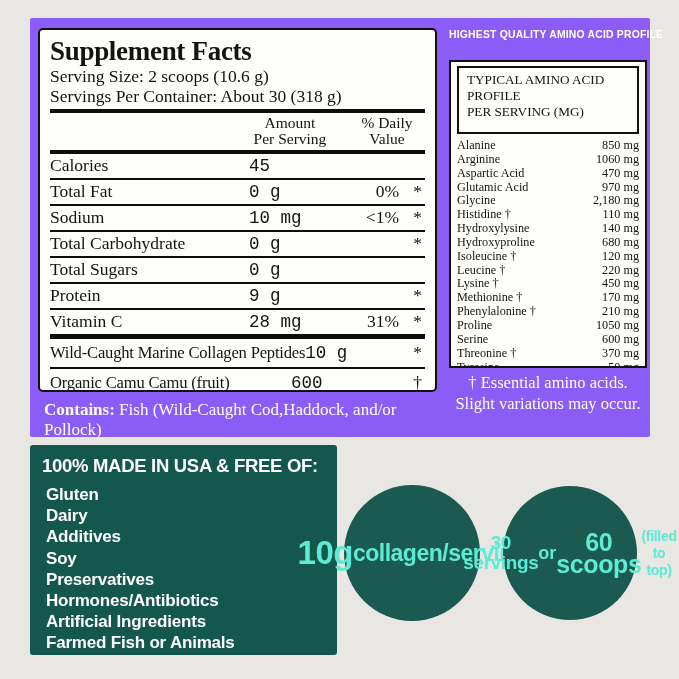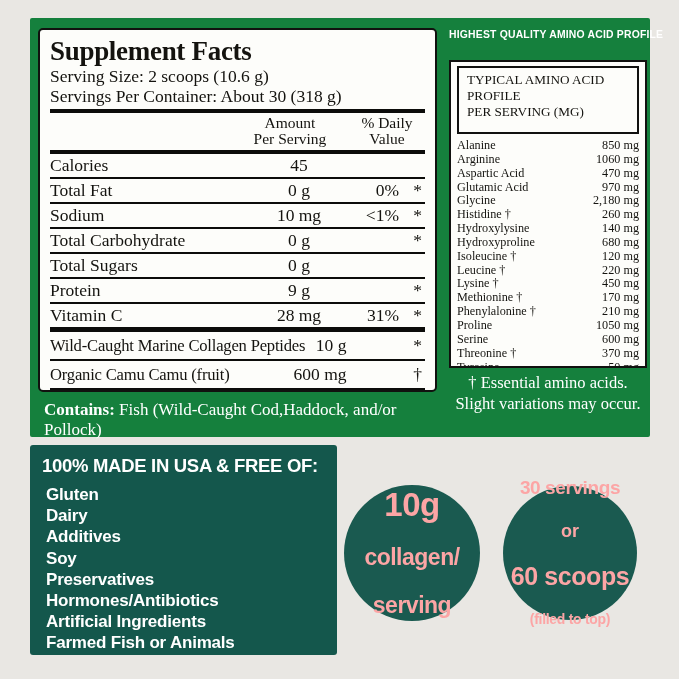--- a/index.html
+++ b/index.html
@@ -2,38 +2,38 @@
 <html><head>
 <meta charset="utf-8">
 <style>
   * { margin:0; padding:0; box-sizing:border-box; }
   html,body { width:679px; height:679px; }
   body { font-family:"Liberation Serif", serif; background:#e9e7e3; }
   .page { position:relative; width:679px; height:679px; background:#e9e7e3; overflow:hidden; }
 
   
   .top-panel { position:absolute; left:30px; top:18px; width:620px; height:419px;
-               background:#15803d; border-radius:2px; }
+               background:#8b5cf6; border-radius:2px; }
 
   
   .facts { position:absolute; left:8px; top:10px; width:399px; height:364px;
            background:#fdfdfa; border:2px solid #11110f; border-radius:5px;
            padding:6px 10px 4px; color:#14130f; overflow:hidden; }
   .f-title { font-size:27px; line-height:30px; font-weight:600; letter-spacing:-0.3px; }
   .f-line  { font-size:17.5px; line-height:20px; }
   .bar-heavy { height:4px; background:#0c0c0a; margin:3px 0 0; }
   .f-header { display:flex; justify-content:flex-end; border-bottom:4px solid #0c0c0a;
               padding:2px 0 3px; font-size:15.5px; line-height:16px; }
   .fh-amt { width:118px; text-align:center; }
   .fh-dv  { width:76px;  text-align:center; }
   .frow { display:flex; align-items:baseline; border-top:2px solid #0c0c0a;
           padding:2px 0; font-size:17.5px; line-height:19px; }
   .frow.first { border-top:none; }
   .c-n { flex:1; white-space:nowrap; }
-  .c-a { width:100px; text-align:center; }
+  .c-a { width:100px; text-align:left;font-family:Liberation Mono, monospace; }
   .c-p { width:50px;  text-align:right; }
   .c-m { width:26px;  text-align:right; padding-right:3px; }
   .frow.hrow { border-top:5px solid #0c0c0a; padding:4px 0; }
   .frow.hrow2 { padding:4px 0; }
   .hrow .c-n, .hrow2 .c-n { font-size:16.6px; letter-spacing:-0.2px; }
   .hrow .c-a, .hrow2 .c-a { width:58px; }
   .f-foot { border-top:2px solid #0c0c0a; padding:3px 0 0; font-size:13px; line-height:17.5px; }
 
   .contains { position:absolute; left:14px; top:382px; width:400px;
               color:#ffffff; font-size:17px; line-height:20px; }
@@ -61,23 +61,23 @@
             background:#14574c; border-radius:3px; padding:10px 12px;
             color:#ffffff; font-family:"Liberation Sans", sans-serif; }
   .freeof-header { font-weight:700; font-size:18.5px; line-height:22px;
                    letter-spacing:-0.3px; white-space:nowrap; }
   .freeof-item { font-weight:700; font-size:17px; line-height:21.2px;
                  letter-spacing:-0.2px; padding-left:4px; }
   .freeof-list { margin-top:7px; }
 
   
   .circle { position:absolute; border-radius:50%; background:#1a5a50;
-            color:#fca5a5; font-family:"Liberation Sans", sans-serif; font-weight:700;
-            display:flex; flex-direction:column; align-items:center; justify-content:center;
-            text-align:center;gap:24px; }
+            color:#5eead4; font-family:"Liberation Sans", sans-serif; font-weight:700;
+            display:flex; align-items:center; justify-content:center;
+            text-align:center; }
   .circle1 { left:344px; top:485px; width:136px; height:136px; }
   .circle2 { left:503px; top:486px; width:134px; height:134px; }
   .c1-big { font-size:33px; line-height:32px; letter-spacing:-0.5px; }
   .c1-med { font-size:23px; line-height:24px; letter-spacing:-0.5px; }
   .c2-l1 { font-size:19px; line-height:20px; letter-spacing:-0.4px; }
   .c2-l2 { font-size:18px; line-height:19px; }
   .c2-l3 { font-size:25px; line-height:22px; letter-spacing:-0.4px; }
   .c2-l4 { font-size:14px; line-height:17px; letter-spacing:-0.3px; }
 </style>
 </head>
@@ -191,21 +191,21 @@
       <div class="arow">
           <span class="a-n">Glutamic Acid</span>
           <span class="a-v">970 mg</span>
         </div>
       <div class="arow">
           <span class="a-n">Glycine</span>
           <span class="a-v">2,180 mg</span>
         </div>
       <div class="arow">
           <span class="a-n">Histidine †</span>
-          <span class="a-v">260 mg</span>
+          <span class="a-v">110 mg</span>
         </div>
       <div class="arow">
           <span class="a-n">Hydroxylysine</span>
           <span class="a-v">140 mg</span>
         </div>
       <div class="arow">
           <span class="a-n">Hydroxyproline</span>
           <span class="a-v">680 mg</span>
         </div>
       <div class="arow">

